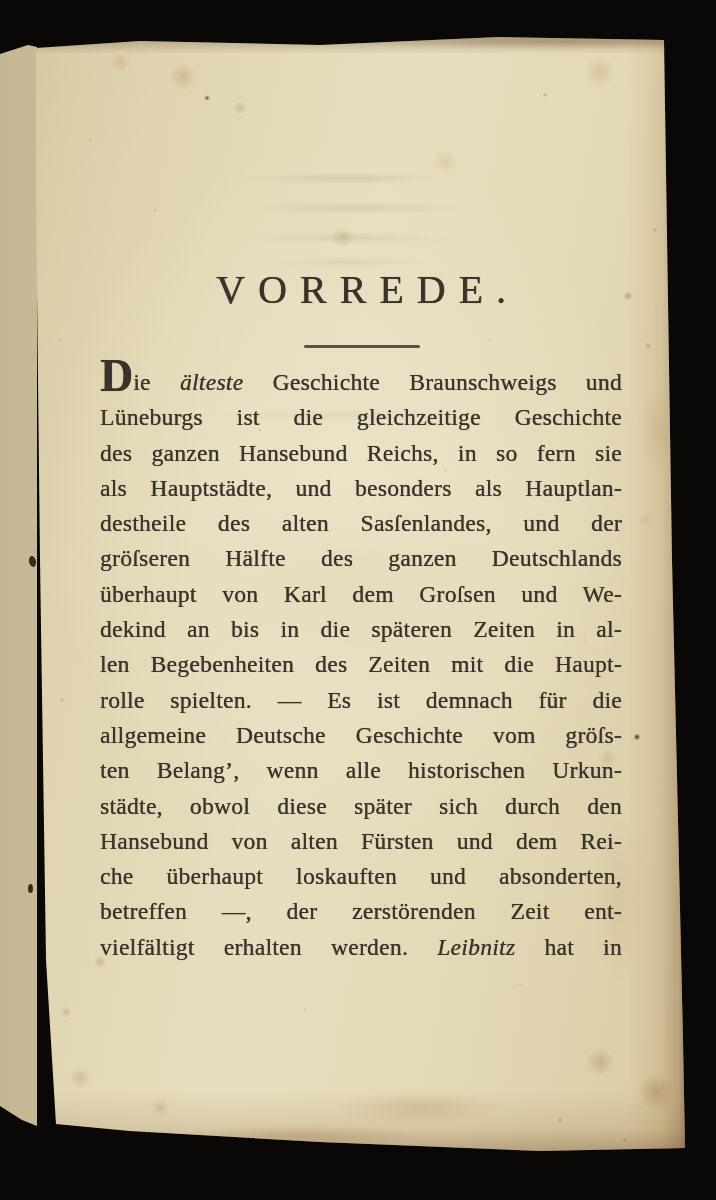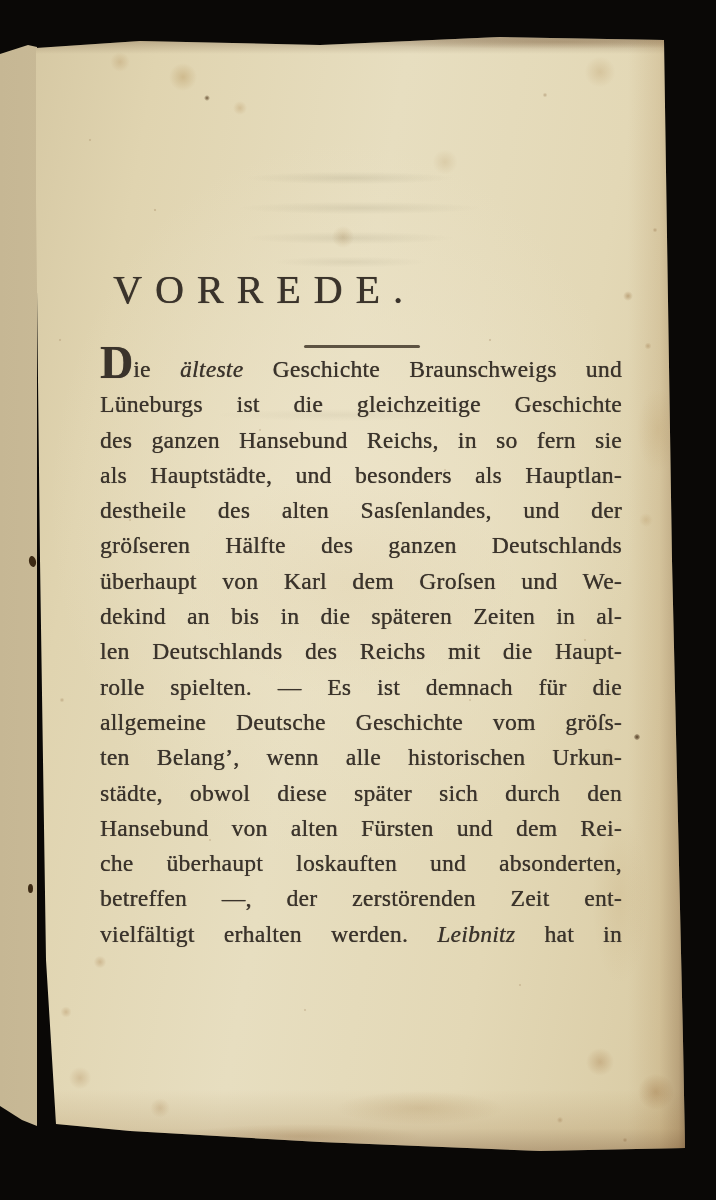--- a/index.html
+++ b/index.html
@@ -94,30 +94,30 @@
     radial-gradient(ellipse 110px 8px at 350px 262px,rgba(115,108,80,.10),transparent 70%),
     radial-gradient(ellipse 180px 9px at 340px 415px,rgba(115,108,80,.08),transparent 70%);
   }
   .stitch{position:absolute;background:#3c2a14;border-radius:50%;}
   .stitch.s1{left:29px;top:556px;width:7px;height:11px;transform:rotate(-12deg);}
   .stitch.s2{left:28px;top:884px;width:5px;height:9px;}
 
   
   .heading{
     position:absolute;left:100px;top:268px;width:522px;margin:0;
-    text-align:left;font-size:40px;font-weight:normal;line-height:44px;
+    text-align:center;font-size:40px;font-weight:normal;line-height:44px;
     letter-spacing:13px;text-indent:13px;color:#3a332b;
     text-shadow:0.4px 0 0 rgba(58,51,43,.8),0 0 1px rgba(58,51,43,.45);
   }
   .rule{
     position:absolute;left:304px;top:345px;width:116px;height:3px;
     background:rgba(68,58,44,.85);border-radius:2px;
   }
   .para{
-    position:absolute;left:100px;top:352px;width:522px;
+    position:absolute;left:100px;top:365px;width:522px;
     font-size:23.5px;line-height:35.3px;color:#3a332b;
     letter-spacing:0.3px;word-spacing:2px;
     text-shadow:0.3px 0 0 rgba(58,51,43,.7),0 0 1px rgba(58,51,43,.35);
   }
   .line{text-align:justify;text-align-last:justify;height:35.3px;overflow:visible;}
   .initial{
     font-size:46px;line-height:0;font-weight:bold;position:relative;top:1px;
     letter-spacing:0;
   }
   em{font-style:italic;}
@@ -141,21 +141,21 @@
 
     <div class="para">
       <div class="line"><span class="initial">D</span><span>ie</span> <em>älteste</em> <span>Geschichte Braunschweigs und</span></div>
       <div class="line">Lüneburgs ist die gleichzeitige Geschichte</div>
       <div class="line">des ganzen Hansebund Reichs, in so fern sie</div>
       <div class="line">als Hauptstädte, und besonders als Hauptlan-</div>
       <div class="line">destheile des alten Sasſenlandes, und der</div>
       <div class="line">gröſseren Hälfte des ganzen Deutschlands</div>
       <div class="line">überhaupt von Karl dem Groſsen und We-</div>
       <div class="line">dekind an bis in die späteren Zeiten in al-</div>
-      <div class="line">len Deutschlands des Reichs mit die Haupt-</div>
+      <div class="line">len Begebenheiten des Zeiten mit die Haupt-</div>
       <div class="line">rolle spielten. — Es ist demnach für die</div>
       <div class="line">allgemeine Deutsche Geschichte vom gröſs-</div>
       <div class="line">ten Belang’, wenn alle historischen Urkun-</div>
       <div class="line">städte, obwol diese später sich durch den</div>
       <div class="line">Hansebund von alten Fürsten und dem Rei-</div>
       <div class="line">che überhaupt loskauften und absonderten,</div>
       <div class="line">betreffen —, der zerstörenden Zeit ent-</div>
       <div class="line"><span>vielfältigt erhalten werden.</span> <em>Leibnitz</em> <span>hat in</span></div>
     </div>
   </div>

